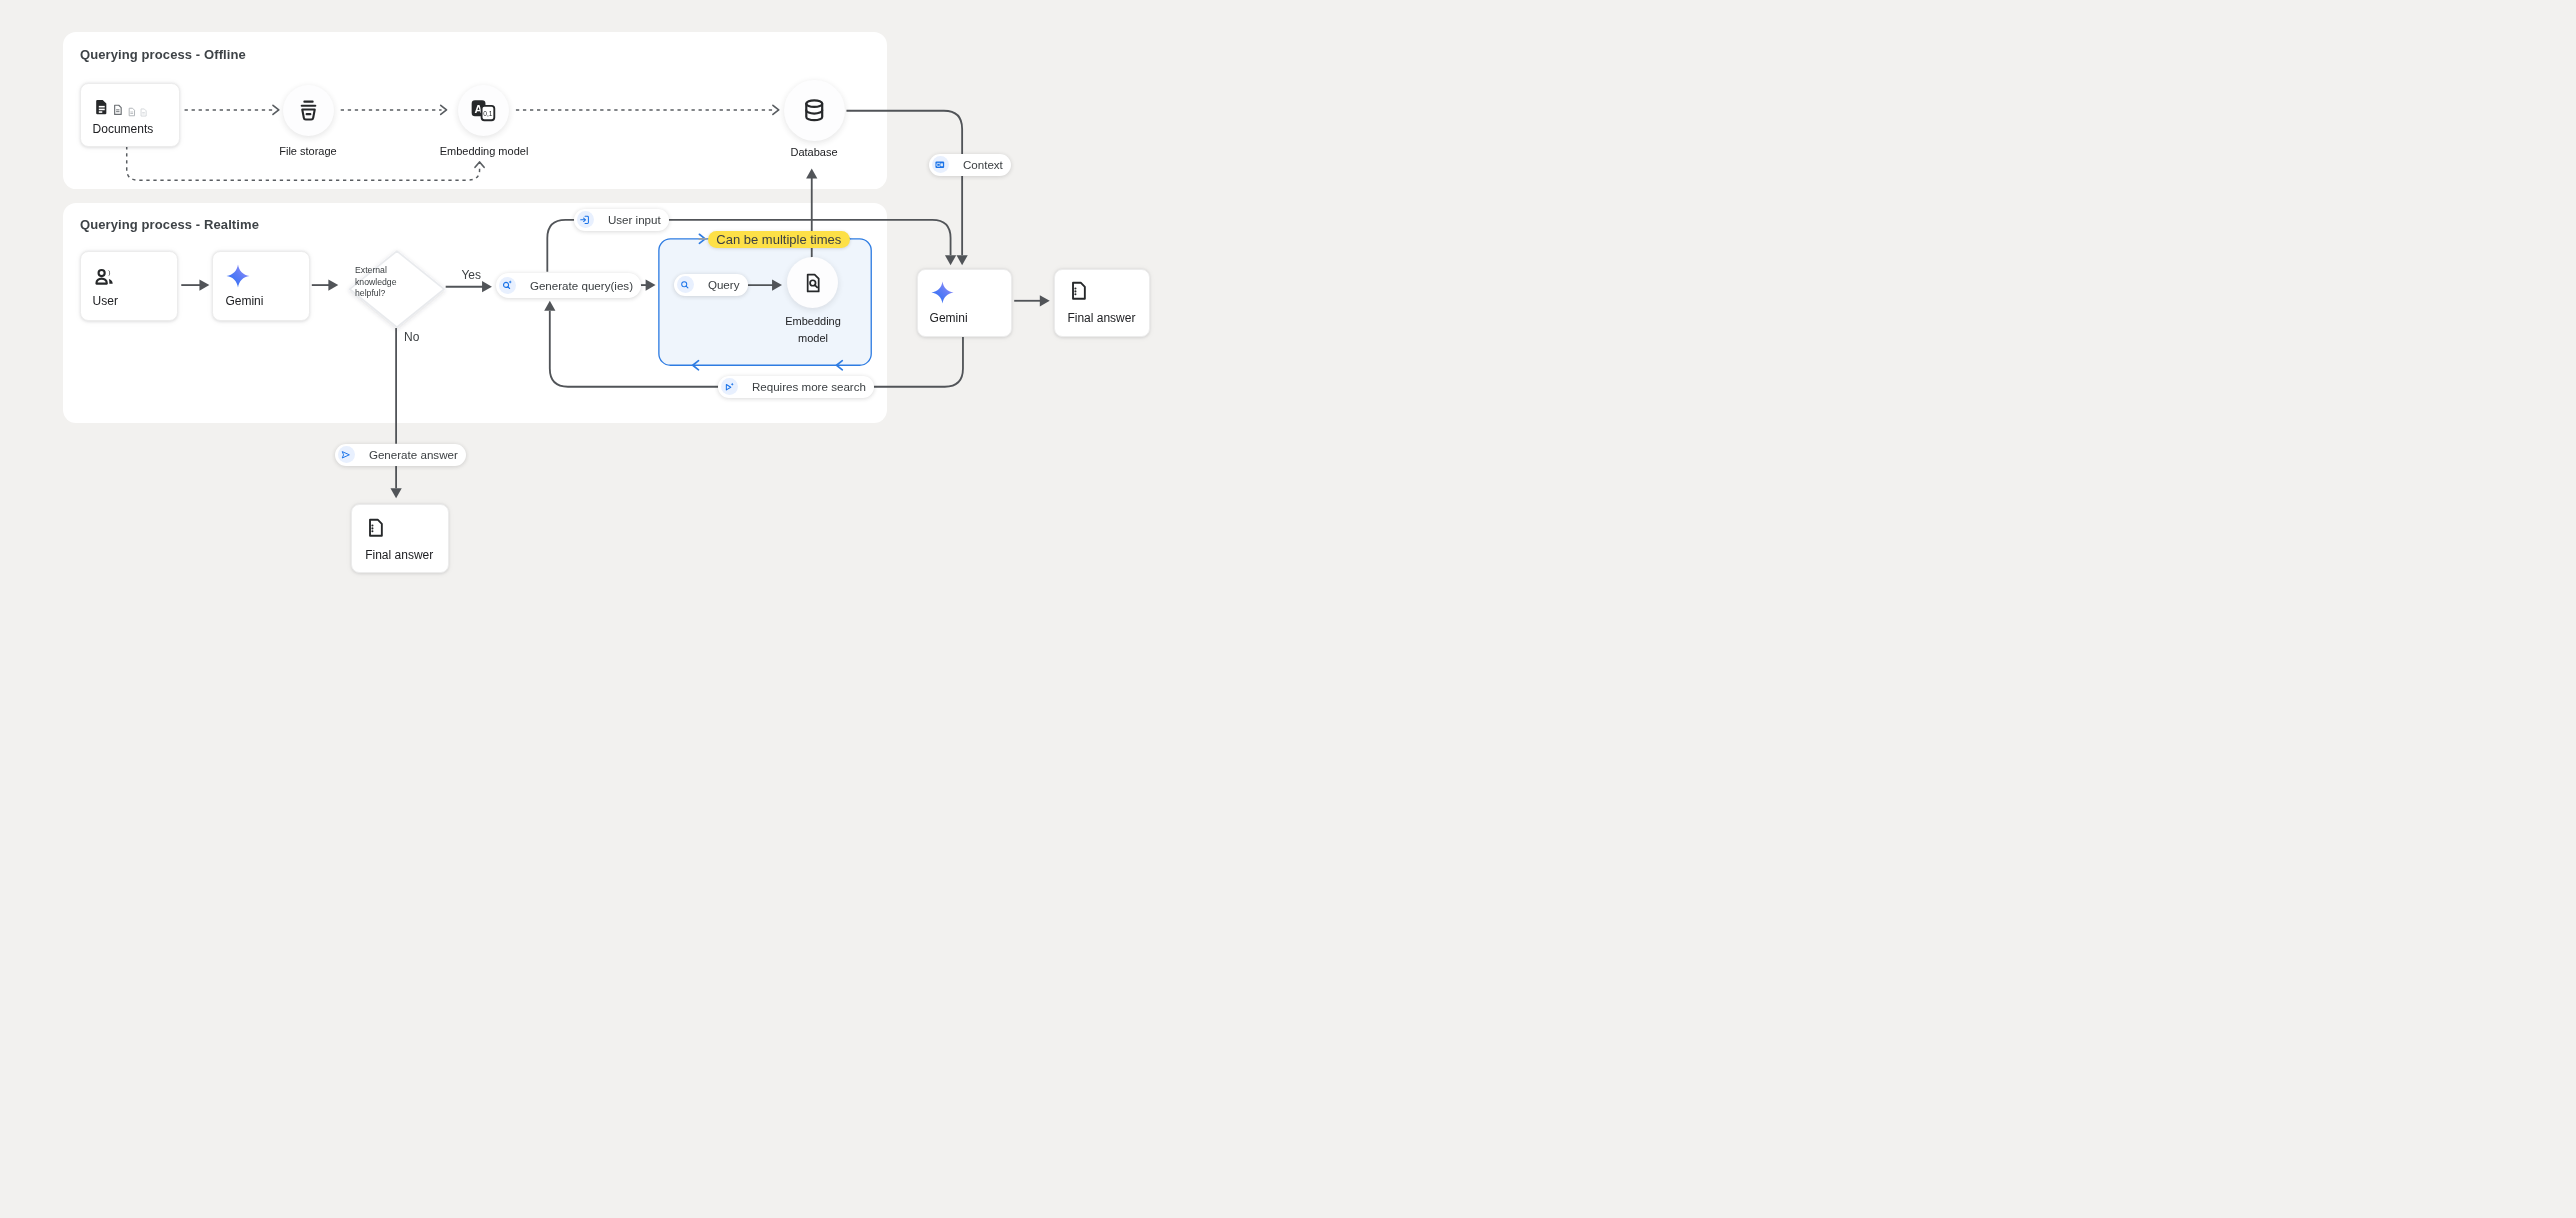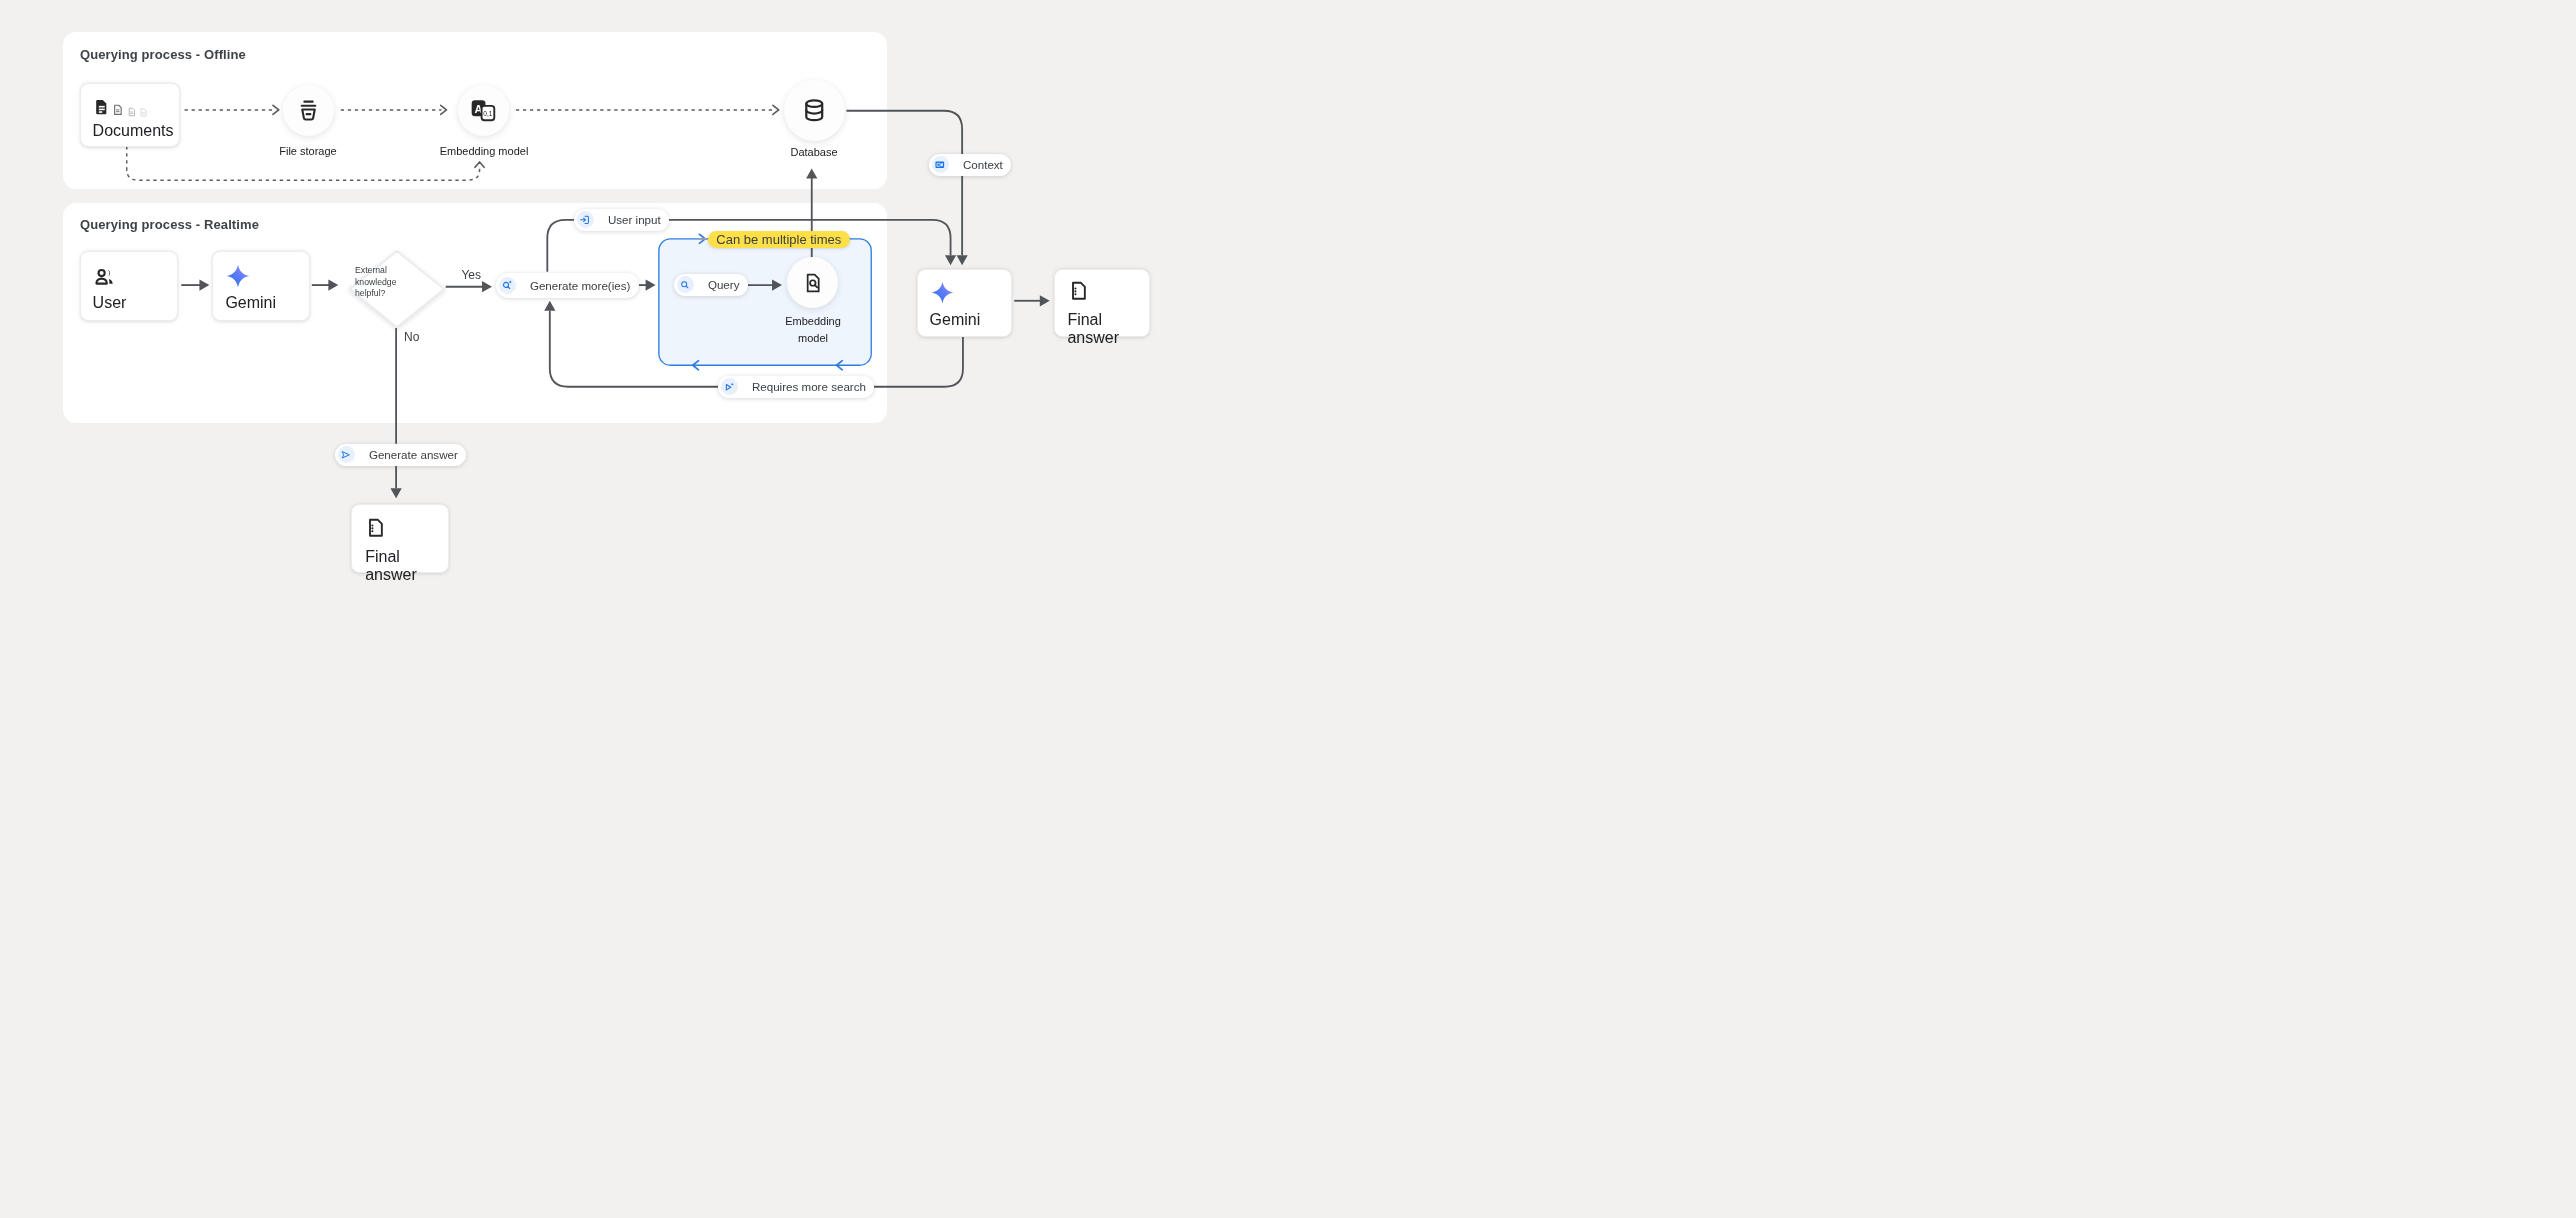--- a/index.html
+++ b/index.html
@@ -2,21 +2,21 @@
 <html style="font-size:13.2px"><head>
 <meta charset="utf-8">
 <style>
   html,body{margin:0;padding:0;background:#f2f1ef;}
   #stage{position:relative;width:1288px;height:609px;background:#f2f1ef;overflow:hidden;
          font-family:"Liberation Sans","DejaVu Sans",sans-serif;color:#202124;}
   .section{position:absolute;background:#ffffff;border-radius:13.2px;}
   .sec-title{position:absolute;font-size:13px;font-weight:700;color:#3e4347;letter-spacing:0.1px;}
   .card{position:absolute;background:#fff;border:0.8px solid #ececec;border-radius:8.3px;
         box-shadow:0 0.8px 2.5px rgba(32,33,36,.10),0 0.8px 6.6px rgba(32,33,36,.05);z-index:3;}
-  .nlabel{position:absolute;font-size:16px;color:#202124;}
+  .nlabel{position:absolute;font-size:12px;color:#202124;}
   .circle{position:absolute;background:#fdfdfe;border-radius:50%;z-index:3;
           box-shadow:0 1.7px 6.6px rgba(32,33,36,.12);display:flex;align-items:center;justify-content:center;}
   .clabel{position:absolute;font-size:11px;color:#202124;text-align:center;z-index:3;}
   .pill{position:absolute;height:21.5px;background:#fff;border-radius:826px;display:flex;align-items:center;
         gap:14px;padding:0 8.3px 0 2.5px;box-shadow:0 0.8px 4.1px rgba(32,33,36,.18);z-index:4;
         font-size:11.6px;color:#3c4043;white-space:nowrap;}
   .chip{width:17.4px;height:17.4px;border-radius:50%;background:#e8f0fe;display:flex;align-items:center;
         justify-content:center;flex:0 0 auto;}
   .plain-pill{position:absolute;height:17.4px;background:#fde047;border-radius:826px;display:flex;align-items:center;
         padding:0 8.3px;box-shadow:0 0.8px 3.3px rgba(32,33,36,.16);z-index:4;font-size:13px;color:#3c4043;white-space:nowrap;}
@@ -208,21 +208,21 @@
   <div class="pill" style="left:496px;top:273px;height:25px;border-radius:12.4px">
     <span class="chip">
       <svg width="12.4" height="12.4" viewBox="0 0 24 24">
           <g stroke="#1a73e8" stroke-width="2.1" fill="none" stroke-linecap="round">
             <circle cx="9.8" cy="11.4" r="4.9"></circle>
             <path d="M13.3 15 l3.4 3.4"></path>
           </g>
           <path d="M17.8 2.6 c0.35 1.9 1.4 2.95 3.3 3.3 c-1.9 0.35 -2.95 1.4 -3.3 3.3 c-0.35 -1.9 -1.4 -2.95 -3.3 -3.3 c1.9 -0.35 2.95 -1.4 3.3 -3.3 z" fill="#1a73e8"></path>
         </svg>
     </span>
-    <span>Generate more(ies)</span>
+    <span>Generate query(ies)</span>
   </div>
 
   <div class="pill" style="left:674px;top:274px">
     <span class="chip">
       <svg width="11.6" height="11.6" viewBox="0 0 24 24">
           <g stroke="#1a73e8" stroke-width="2.1" fill="none" stroke-linecap="round">
             <circle cx="10.8" cy="10.8" r="5.2"></circle>
             <path d="M14.7 14.7 l3.8 3.8"></path>
           </g>
         </svg>

